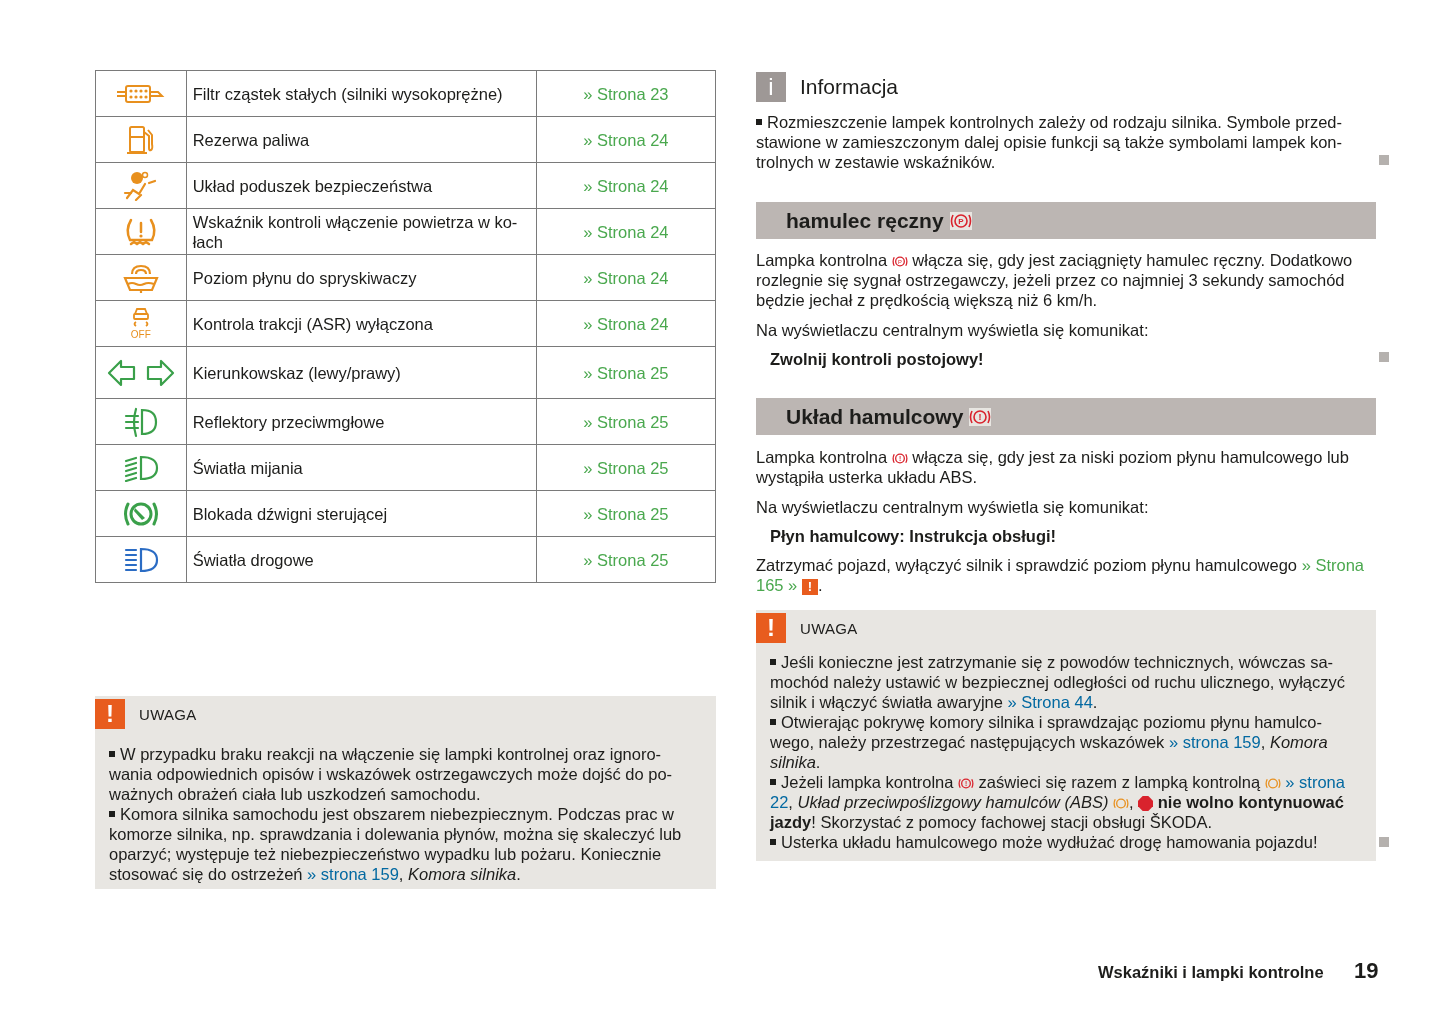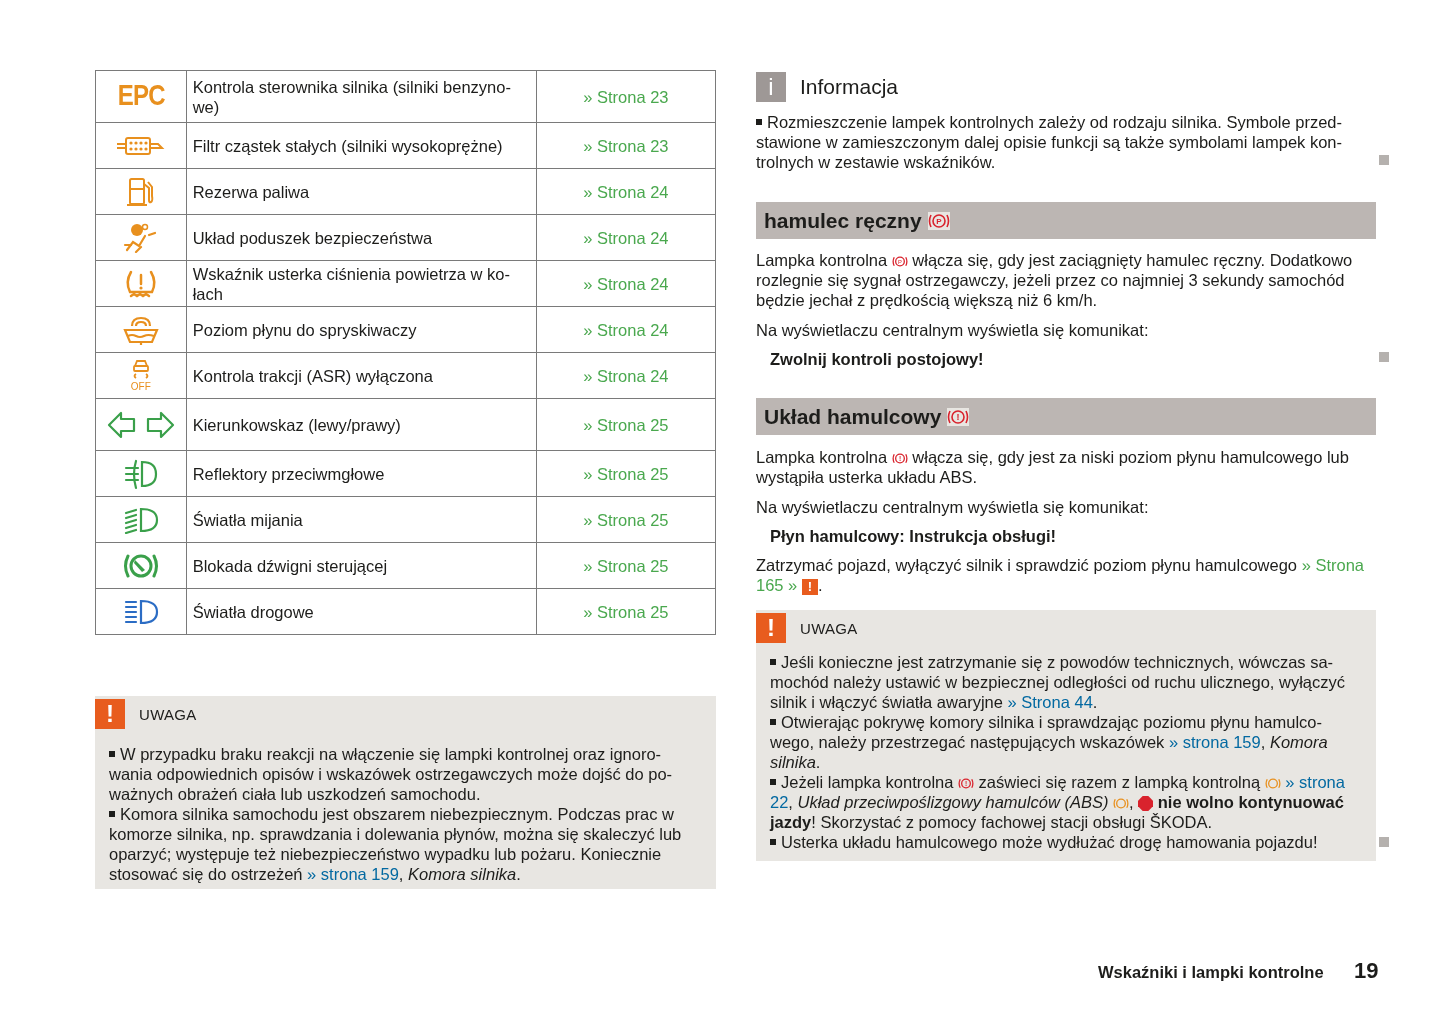--- a/index.html
+++ b/index.html
@@ -22,36 +22,29 @@
   .warn-bang { width:30px; height:30px; background:#e85c1e; color:#fff; font-weight:bold; font-size:24px;
     display:flex; align-items:center; justify-content:center; margin-right:14px; }
   .warn-title { font-size:15px; letter-spacing:0.3px; }
   .warn-body { font-size:16.5px; line-height:20px; padding:12px 14px 0 14px; }
   .bullet { display:inline-block; width:6px; height:6px; background:#1d1d1b; margin:0 5px 3px 0; vertical-align:middle; }
   .orange { color:#0369a1; }
   .green { color:#4aa84e; }
   .end-mark { position:absolute; width:10px; height:10px; background:#b5b1ae; }
   
   .sec-bar { position:absolute; left:756px; width:620px; height:37px; background:#bcb6b3;
-    display:flex; align-items:center; font-size:21px; font-weight:bold; padding-left:8px; box-sizing:border-box; }
+    display:flex; align-items:center; font-size:21px; font-weight:bold; padding-left:30px; box-sizing:border-box; }
   .para { position:absolute; left:756px; width:625px; font-size:16.5px; line-height:20px; }
   .red-lamp { display:inline-block; vertical-align:middle; }
 </style>
 </head>
 <body>
 
 <table id="lamp-table">
   <tbody>
-      <tr class="tall">
-    <td class="ic">
-      <span style="color:#e8901e;font-weight:bold;font-size:30px;font-family:'Liberation Sans Narrow','Liberation Sans',sans-serif;letter-spacing:-1px;transform:scaleX(0.8);display:inline-block;">EPC</span>
-    </td>
-    <td class="tx"><span>Kontrola sterownika silnika (silniki benzyno-</span><br><span>we)</span></td>
-    <td class="pg">» Strona 23</td>
-  </tr>
   <tr>
     <td class="ic">
       <svg width="50" height="22" viewBox="0 0 50 22">
             <g fill="none" stroke="#e8901e" stroke-width="2">
               <rect x="10" y="3" width="24" height="16" rx="2"></rect>
               <line x1="1" y1="9" x2="10" y2="9"></line>
               <line x1="1" y1="13" x2="10" y2="13"></line>
               <path d="M34 9 L42 9 L46 13 L42 13 L34 13"></path>
             </g>
             <g fill="#e8901e">
@@ -105,21 +98,21 @@
     <td class="ic">
       <svg width="36" height="32" viewBox="0 0 36 32">
             <g fill="none" stroke="#e8901e" stroke-width="2.5" stroke-linecap="round">
               <path d="M8 4 Q2 14 7 24 L29 24 Q34 14 28 4"></path>
               <path d="M8 28 L11 26 L14 28 L17 26 L20 28 L23 26 L26 28"></path>
               <line x1="18" y1="7" x2="18" y2="16"></line>
             </g>
             <circle cx="18" cy="20" r="1.6" fill="#e8901e"></circle>
           </svg>
     </td>
-    <td class="tx"><span>Wskaźnik usterka ciśnienia powietrza w ko-</span><br><span>łach</span></td>
+    <td class="tx"><span>Wskaźnik kontroli włączenie powietrza w ko-</span><br><span>łach</span></td>
     <td class="pg">» Strona 24</td>
   </tr>
   <tr>
     <td class="ic">
       <svg width="38" height="32" viewBox="0 0 38 32">
             <g fill="none" stroke="#e8901e" stroke-width="2.2">
               <path d="M3 16 L35 16 L30 28 L8 28 Z"></path>
               <path d="M6 22 Q10 20 14 22 Q18 24 22 22 Q26 20 32 22"></path>
               <path d="M10 12 Q10 4 19 4 Q28 4 28 12"></path>
               <path d="M14 12 Q14 8 19 8 Q24 8 24 12"></path>

